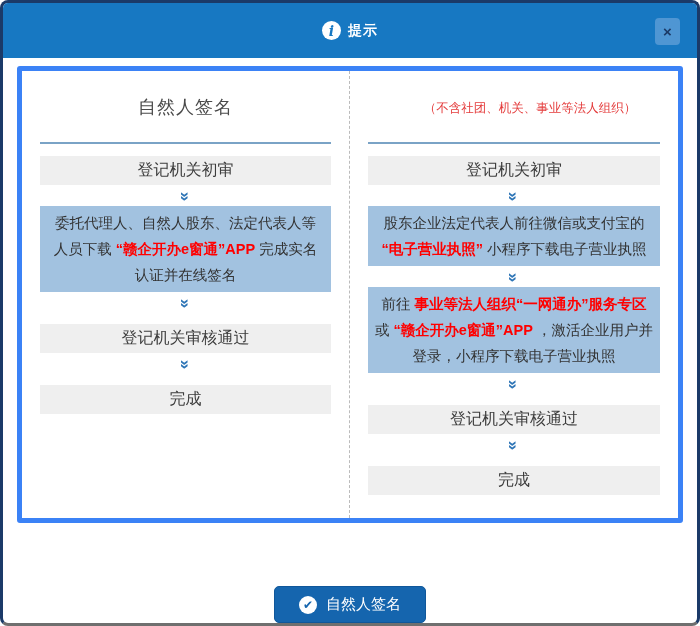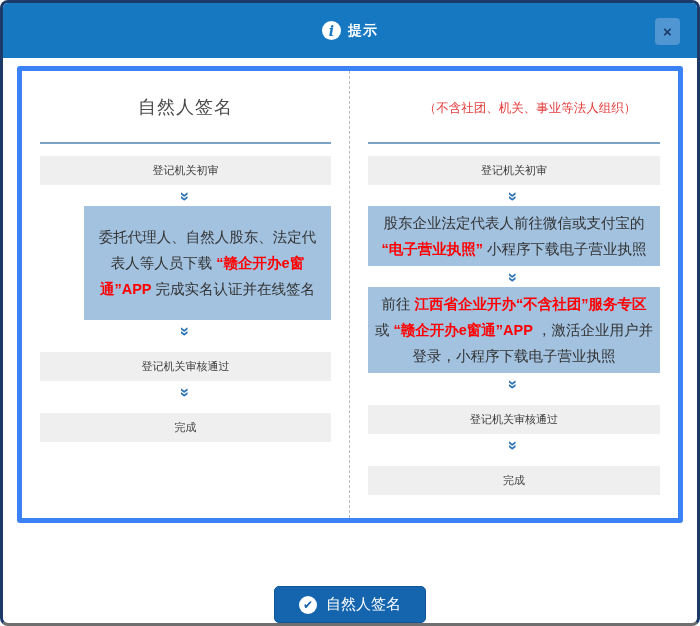--- a/index.html
+++ b/index.html
@@ -56,39 +56,39 @@
     display: flex; flex-direction: column; align-items: center; justify-content: center;
     border-bottom: 2px solid #7aa3c6;
   }
   .col-title { font-size: 18px; color: #4a4a4a; letter-spacing: 1px; }
   .col-subtitle { font-size: 12.5px; color: #e43b3b; margin-top: 4px; margin-left: 32px; }
   .step-gray {
     margin-top: 12px;
     background: #efefef;
     min-height: 29px;
     display: flex; align-items: center; justify-content: center;
-    font-size: 11px; color: #3c3c3c;
+    font-size: 16px; color: #3c3c3c;
     padding: 4px 6px; text-align: center;
   }
   .step-gray.first { margin-top: 12px; }
   .chev-row { text-align: center; margin: 1px 0; height: 19px; line-height: 19px; }
   .chev {
     display: inline-block;
     transform: rotate(90deg);
     color: #2e75b6; font-size: 17px; font-weight: bold;
     letter-spacing: -2px; line-height: 1;
   }
   .step-blue {
     background: #a2c2e0;
     color: #333333;
     font-size: 14.5px; line-height: 26px;
     text-align: center;
     padding: 4px 5px;
   }
-  .step-blue.tall { padding: 18px 12px; margin-left: 44px; }
+  .step-blue.tall { padding: 4px 12px; }
   .red-em { color: #ff0000; font-weight: bold; }
   
   .modal-footer { flex: 0 0 auto; display: flex; justify-content: center; }
   .confirm-btn {
     margin-top: 16px;
     background: #1565ae; color: #ffffff;
     border: 1px solid #10579a; border-radius: 5px;
     font-size: 15px;
     padding: 8px 24px;
     display: flex; align-items: center; gap: 9px;
@@ -161,21 +161,21 @@
 
         <div class="step-blue">
           <span>股东企业法定代表人前往微信或支付宝的 </span><span class="red-em">“电子营业执照”</span><span> 小程序下载电子营业执照</span>
         </div>
 
         <div class="chev-row">
           <span class="chev">»</span>
         </div>
 
         <div class="step-blue">
-          <span>前往 </span><span class="red-em">江西省企业开办“不含社团”服务专区</span><span> 或 </span><span class="red-em">“赣企开办e窗通”APP</span><span> ，激活企业用户并登录，小程序下载电子营业执照</span>
+          <span>前往 </span><span class="red-em">事业等法人组织“一网通办”服务专区</span><span> 或 </span><span class="red-em">“赣企开办e窗通”APP</span><span> ，激活企业用户并登录，小程序下载电子营业执照</span>
         </div>
 
         <div class="chev-row">
           <span class="chev">»</span>
         </div>
 
         <div class="step-gray">登记机关审核通过</div>
 
         <div class="chev-row">
           <span class="chev">»</span>

